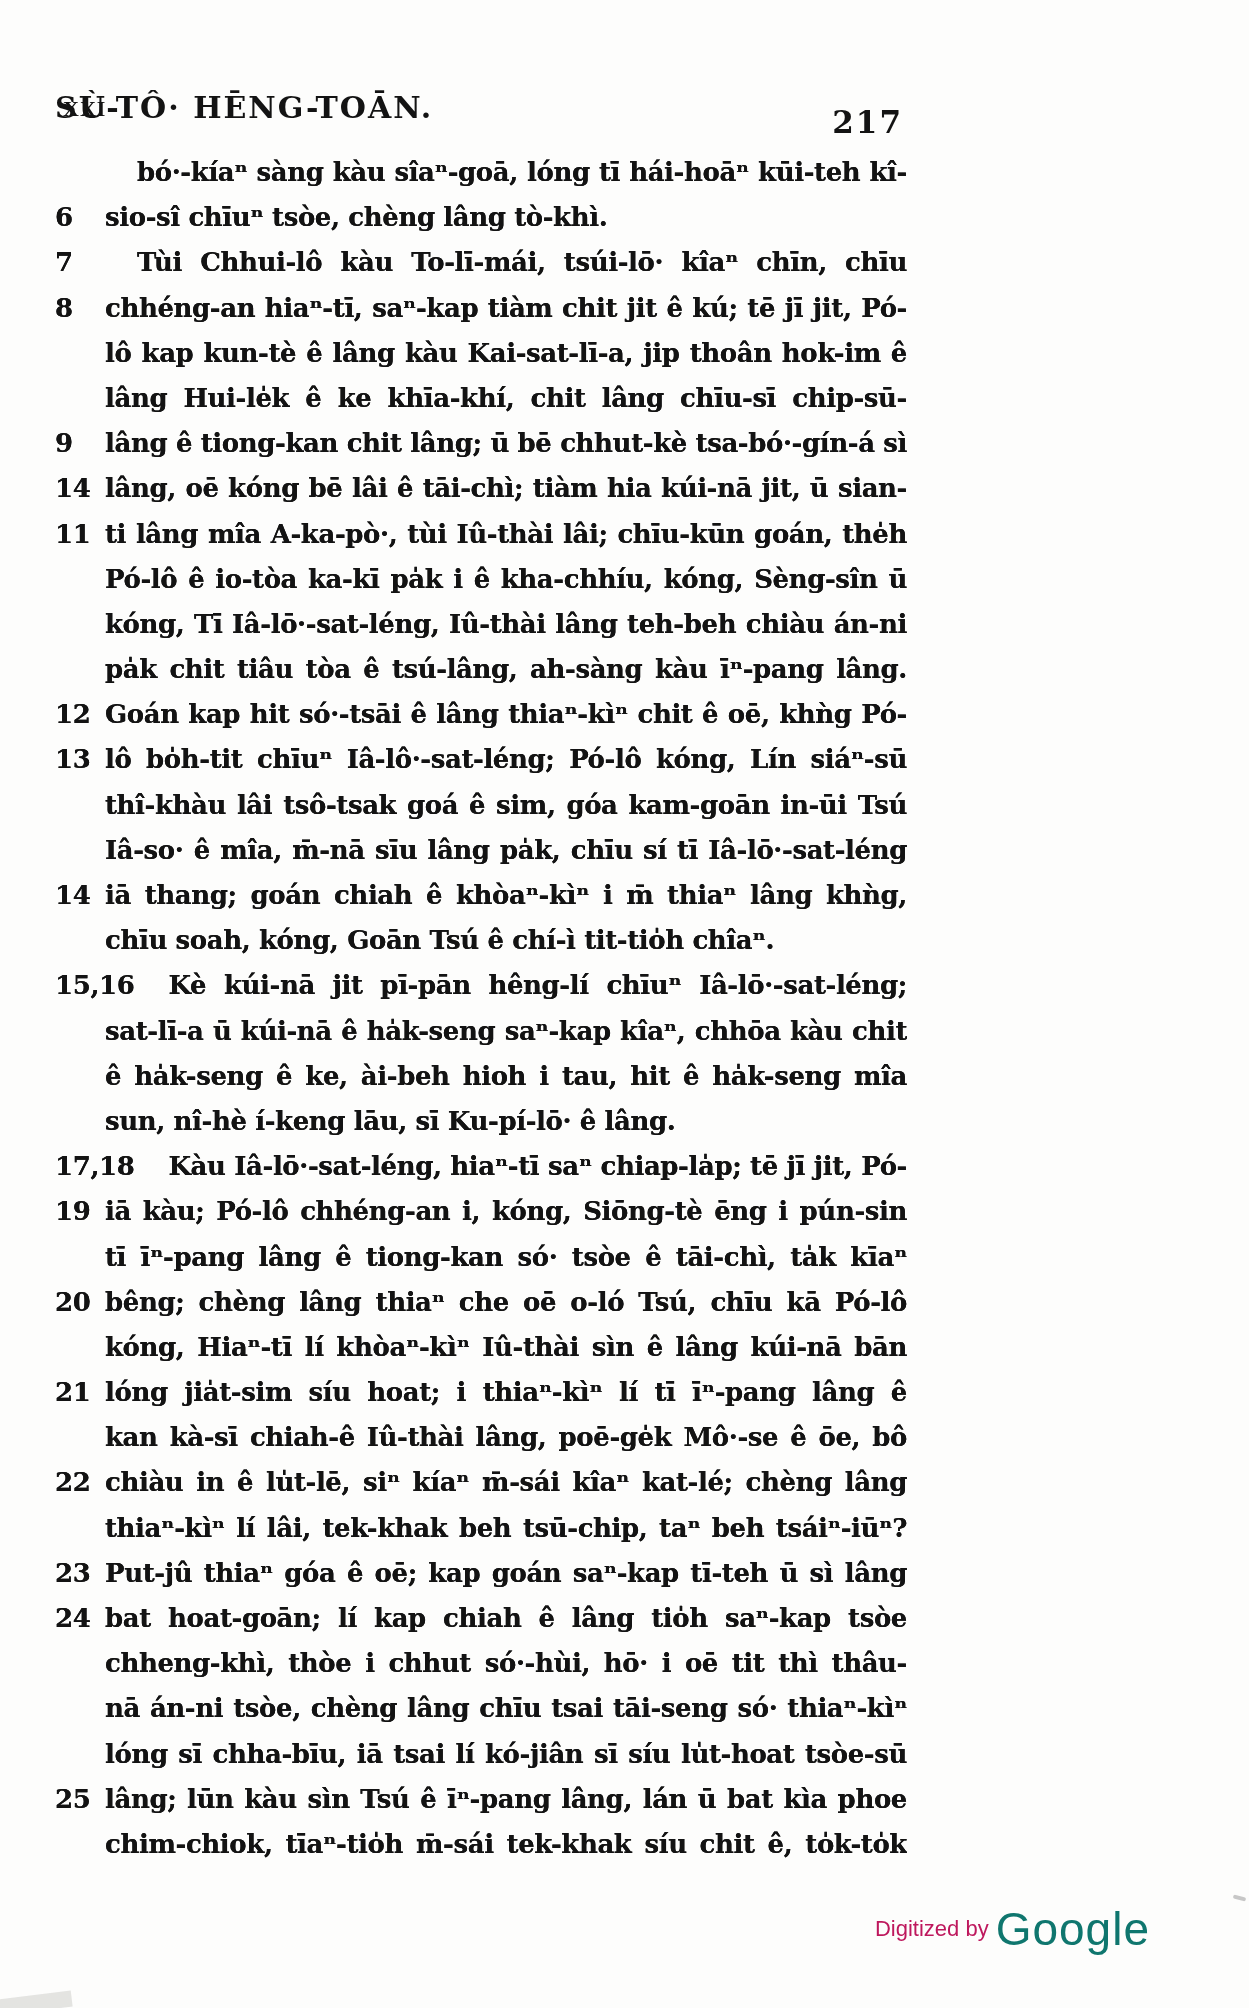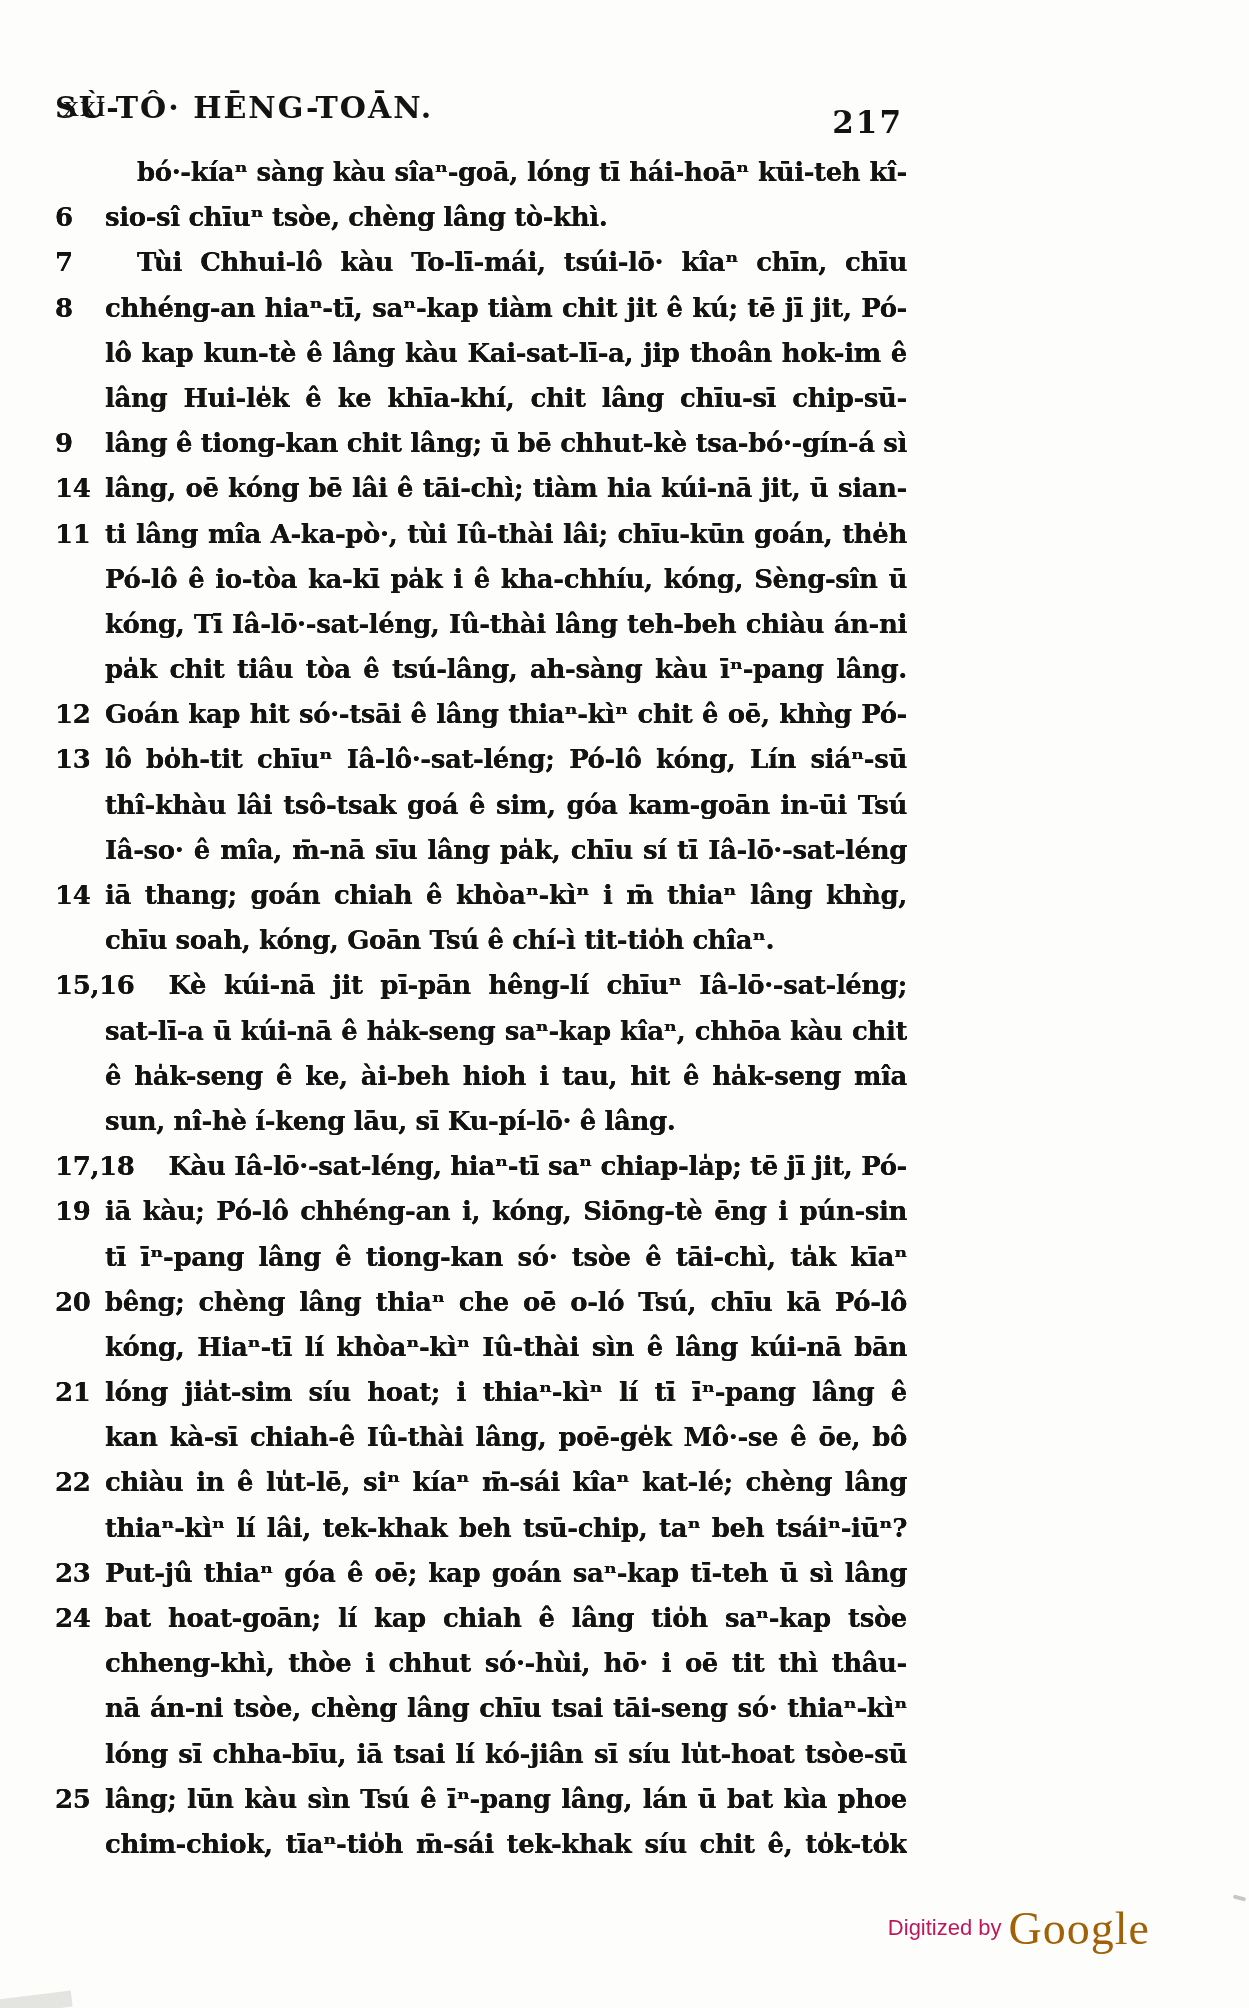--- a/index.html
+++ b/index.html
@@ -68,23 +68,23 @@
     white-space: nowrap;
   }
   .wm-prefix {
     font-family: "Liberation Sans", sans-serif;
     font-size: 22px;
     color: #be185d;
     margin-right: 7px;
     vertical-align: 9px;
   }
   .wm-brand {
-    font-family: Liberation Serif, serif;
+    font-family: Liberation Sans, sans-serif;
     font-size: 46px;
-    color: #a16207;
+    color: #0f766e;
     letter-spacing: 1px;
   }
   
   .artifact-right {
     position: absolute;
     right: 3px; top: 1896px;
     width: 13px; height: 4px;
     background: #9a9a9a;
     transform: rotate(14deg);
     opacity: 0.55;

